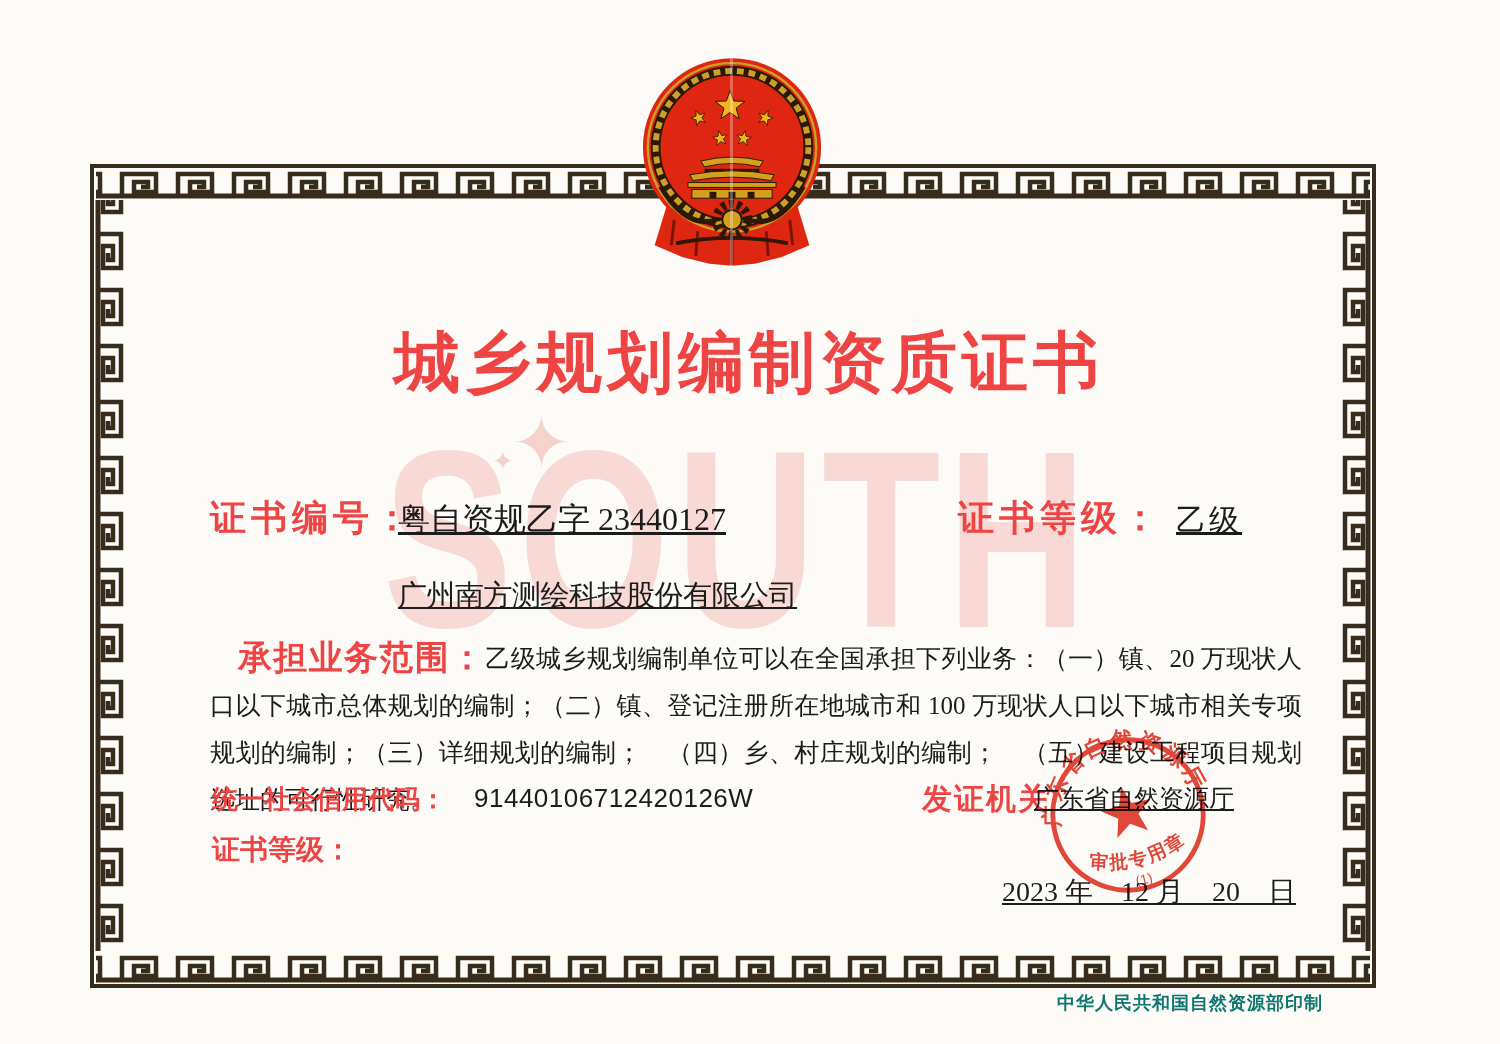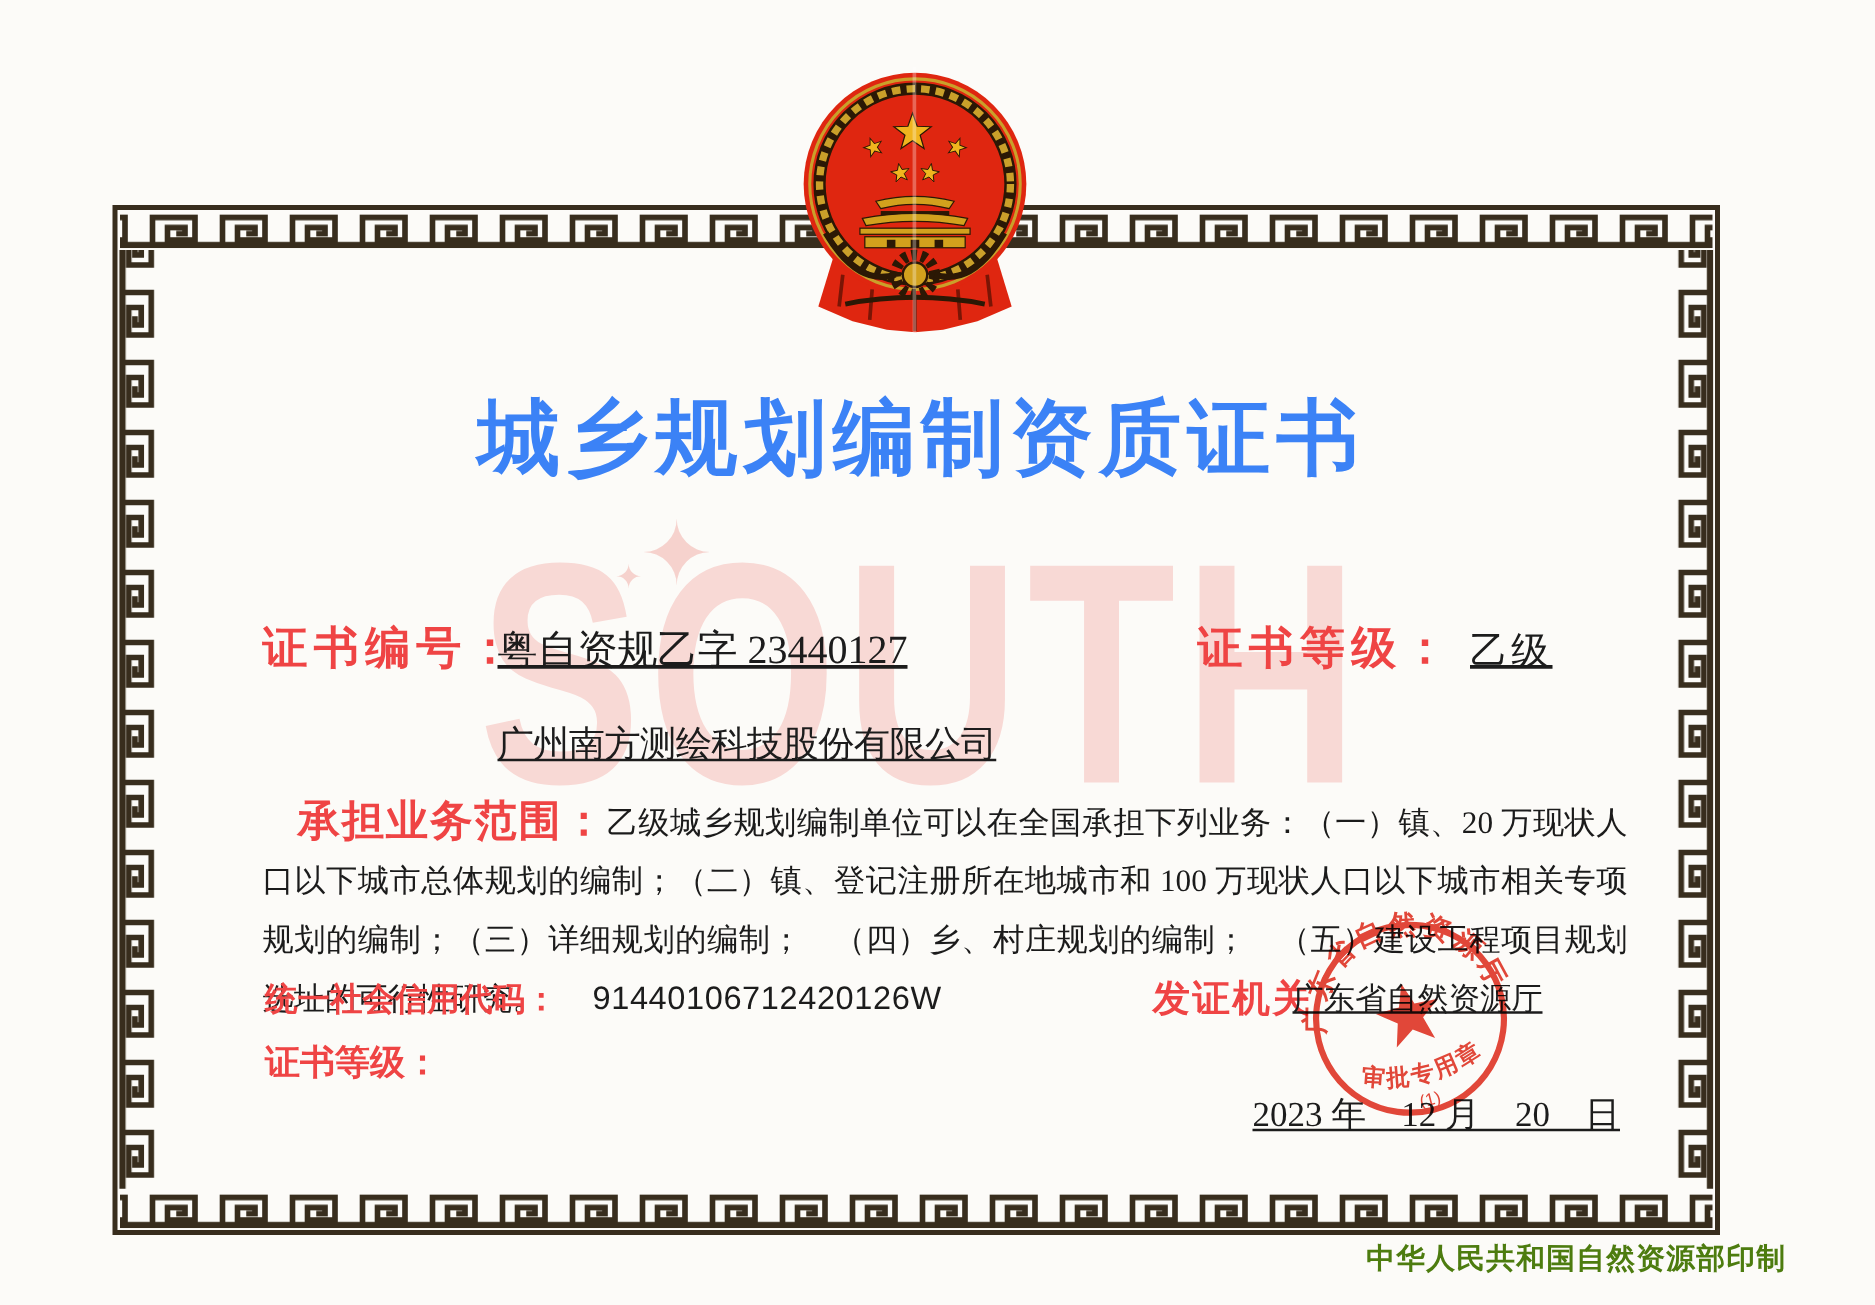--- a/index.html
+++ b/index.html
@@ -14,30 +14,30 @@
   .sparkle-big{position:absolute;left:512px;top:408px;font-size:70px;color:#f6d2cd;z-index:1;line-height:1;}
   .sparkle-small{position:absolute;left:492px;top:448px;font-size:26px;color:#f6d2cd;z-index:1;line-height:1;}
   
   .frame-svg{position:absolute;left:0;top:0;z-index:2;}
   .emblem-svg{position:absolute;left:639px;top:53px;z-index:3;}
   .seal-svg{position:absolute;left:1039px;top:726px;z-index:5;mix-blend-mode:multiply;opacity:.93;}
   
   .content{position:absolute;inset:0;z-index:4;color:#1c1c1c;}
   .title{position:absolute;left:0;top:302px;width:1466px;text-align:center;
     font-family:"Liberation Sans",sans-serif;font-weight:bold;font-size:66px;
-    letter-spacing:5px;color:#3b82f6;margin:4px;}
+    letter-spacing:5px;color:#ef4444;margin:16px;}
   .lbl{font-family:"Liberation Sans",sans-serif;font-weight:bold;color:#ef4444;white-space:pre;}
   .val{font-family:"Liberation Serif",serif;color:#1c1c1c;white-space:pre;text-decoration:underline;}
   .lbl-big{font-size:36px;letter-spacing:5px;}
   .scope{position:absolute;left:210px;top:634px;width:1092px;
     font-family:"Liberation Serif",serif;font-size:25px;line-height:47px;
     text-align:justify;text-justify:inter-ideograph;color:#1b1b1b;}
   .scope .lbl{font-size:34px;letter-spacing:1px;vertical-align:-2px;margin-left:28px;}
   .footer-note{position:absolute;left:1057px;top:991px;font-family:"Liberation Sans",sans-serif;
-    font-weight:bold;font-size:23px;letter-spacing:1px;color:#4d7c0f;z-index:4;white-space:pre;margin-left:36px;}
+    font-weight:bold;font-size:18px;letter-spacing:1px;color:#0f766e;z-index:4;white-space:pre;}
 </style>
 </head>
 <body>
 
 <div class="page">
 
   <div class="watermark">SOUTH</div>
   <div class="sparkle-big">✦</div>
   <div class="sparkle-small">✦</div>
 

